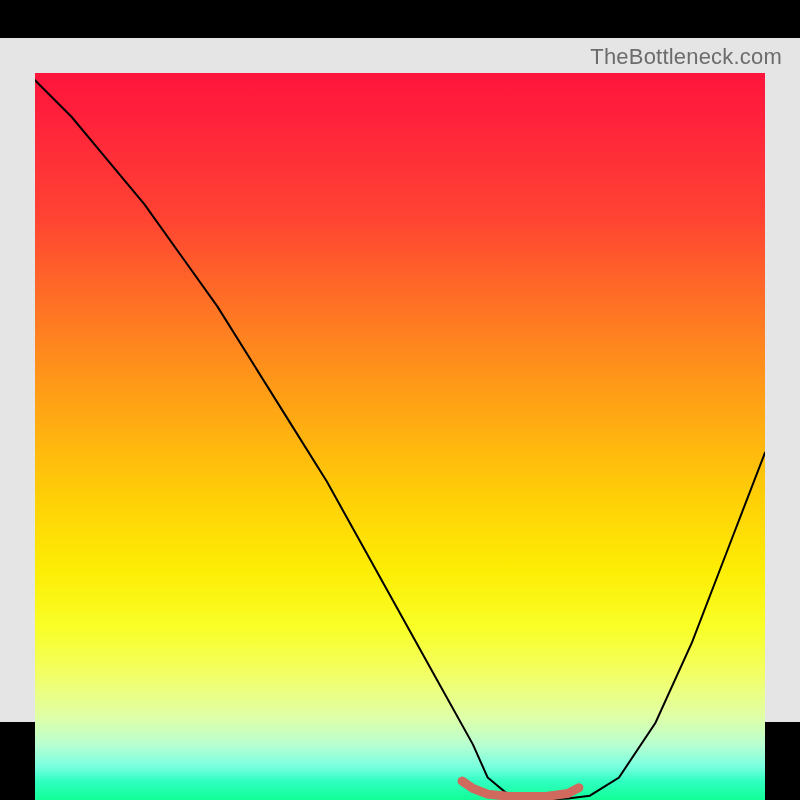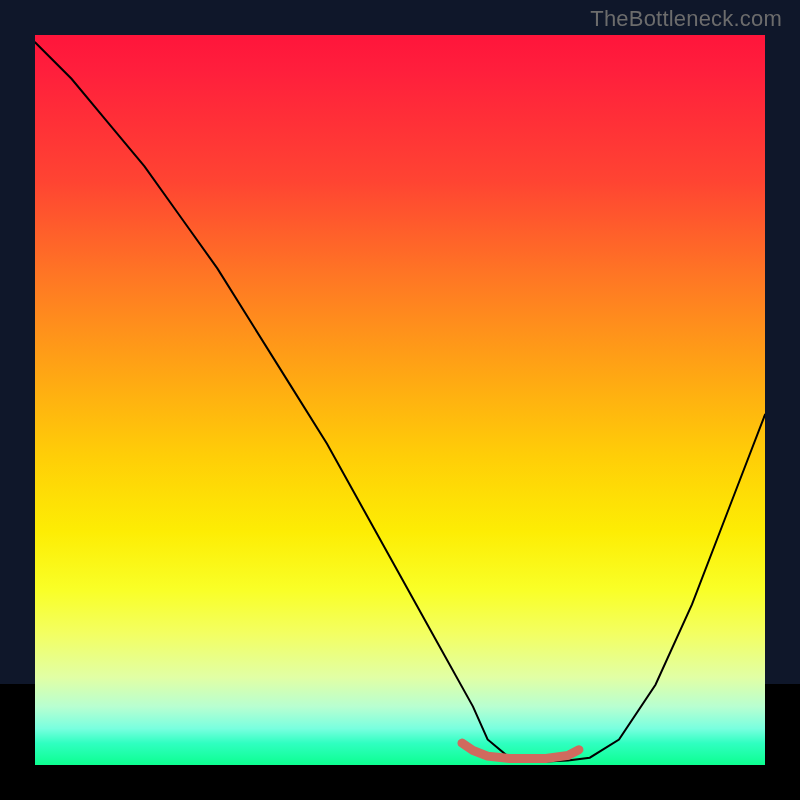--- a/index.html
+++ b/index.html
@@ -8,21 +8,22 @@
     width: 800px;
     height: 800px;
     background: #000;
     overflow: hidden;
     font-family: Arial, Helvetica, sans-serif;
   }
   .stage {
     position: relative;
     width: 800px;
     height: 684px;
-    background: #0f172a;
+    background: #e5e5e5;
+    margin-top: 38px;
   }
   .plot-frame {
     position: absolute;
     left: 35px;
     top: 35px;
     width: 730px;
     height: 730px;
     box-sizing: border-box;
   }
   .gradient-fill {

